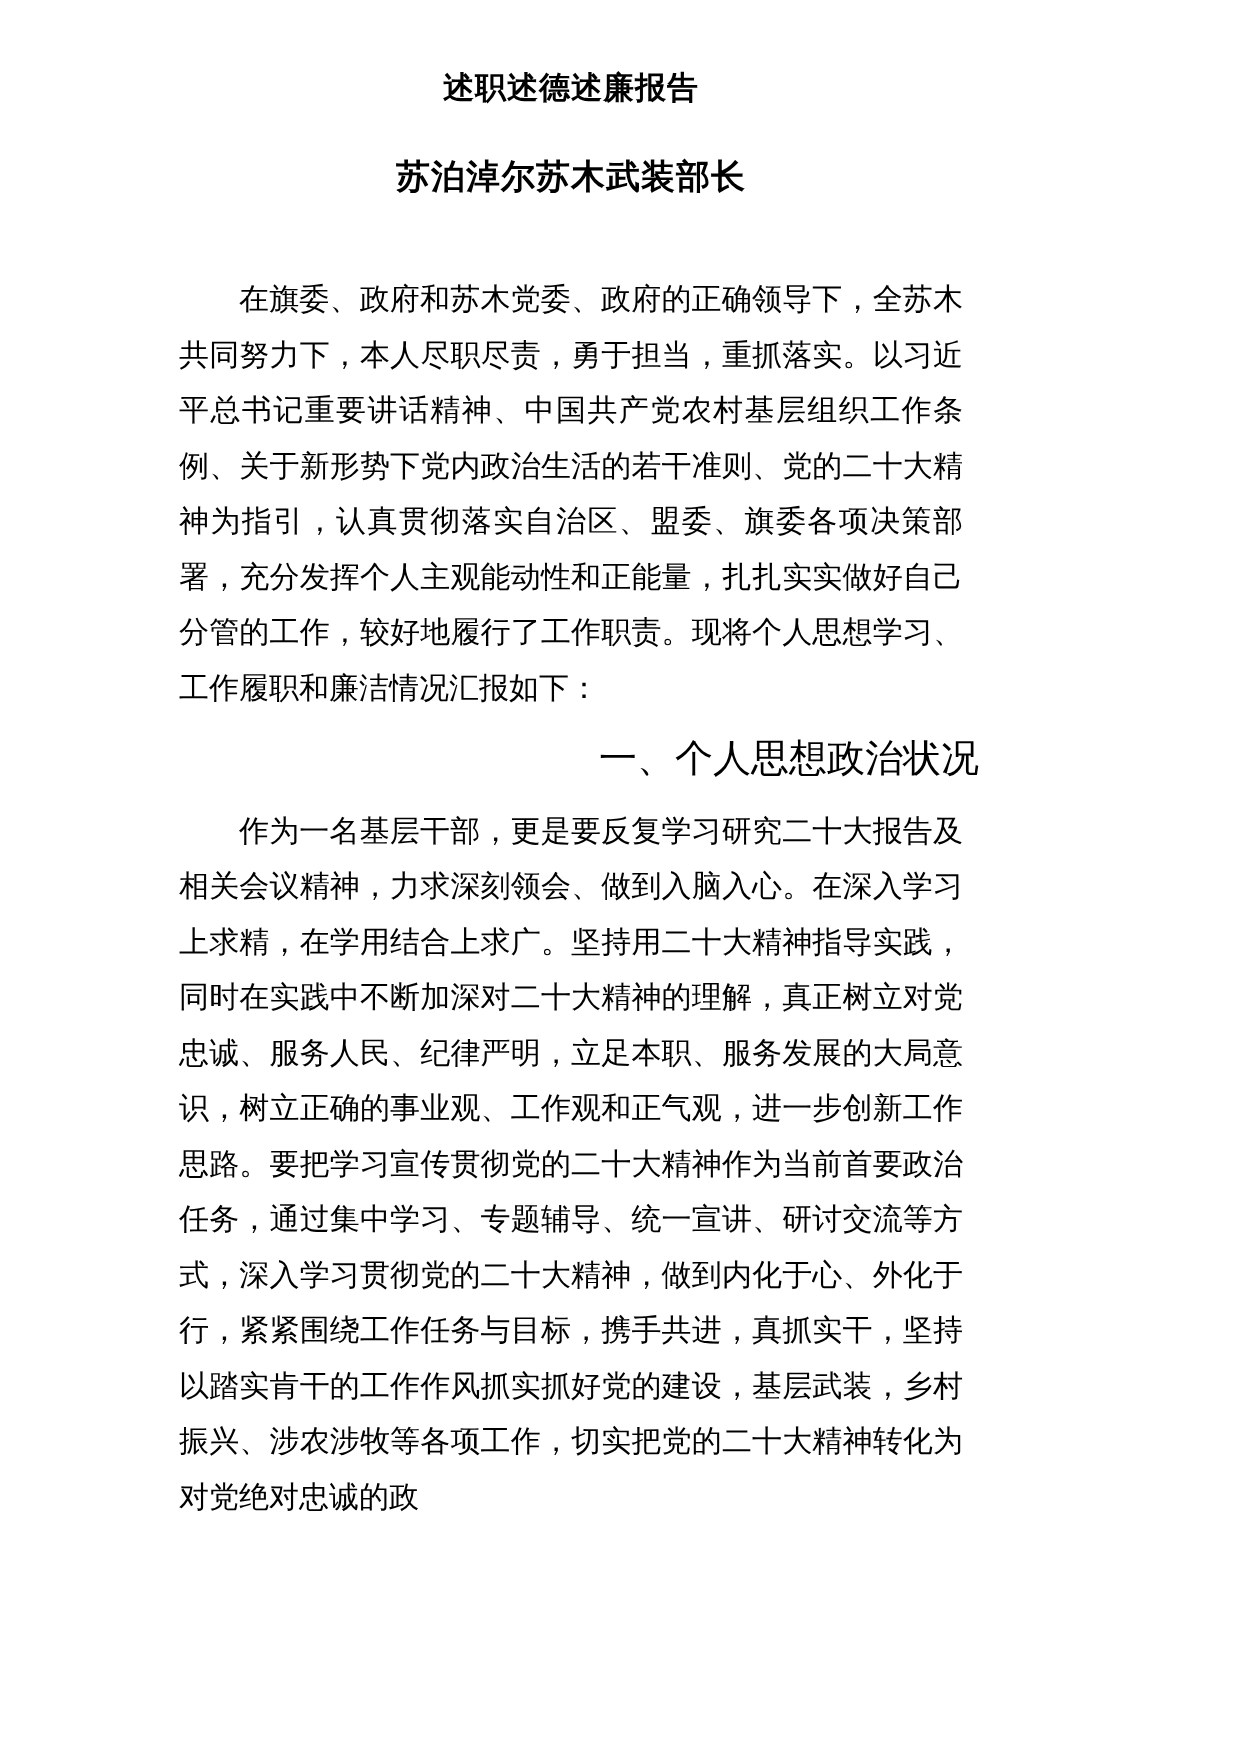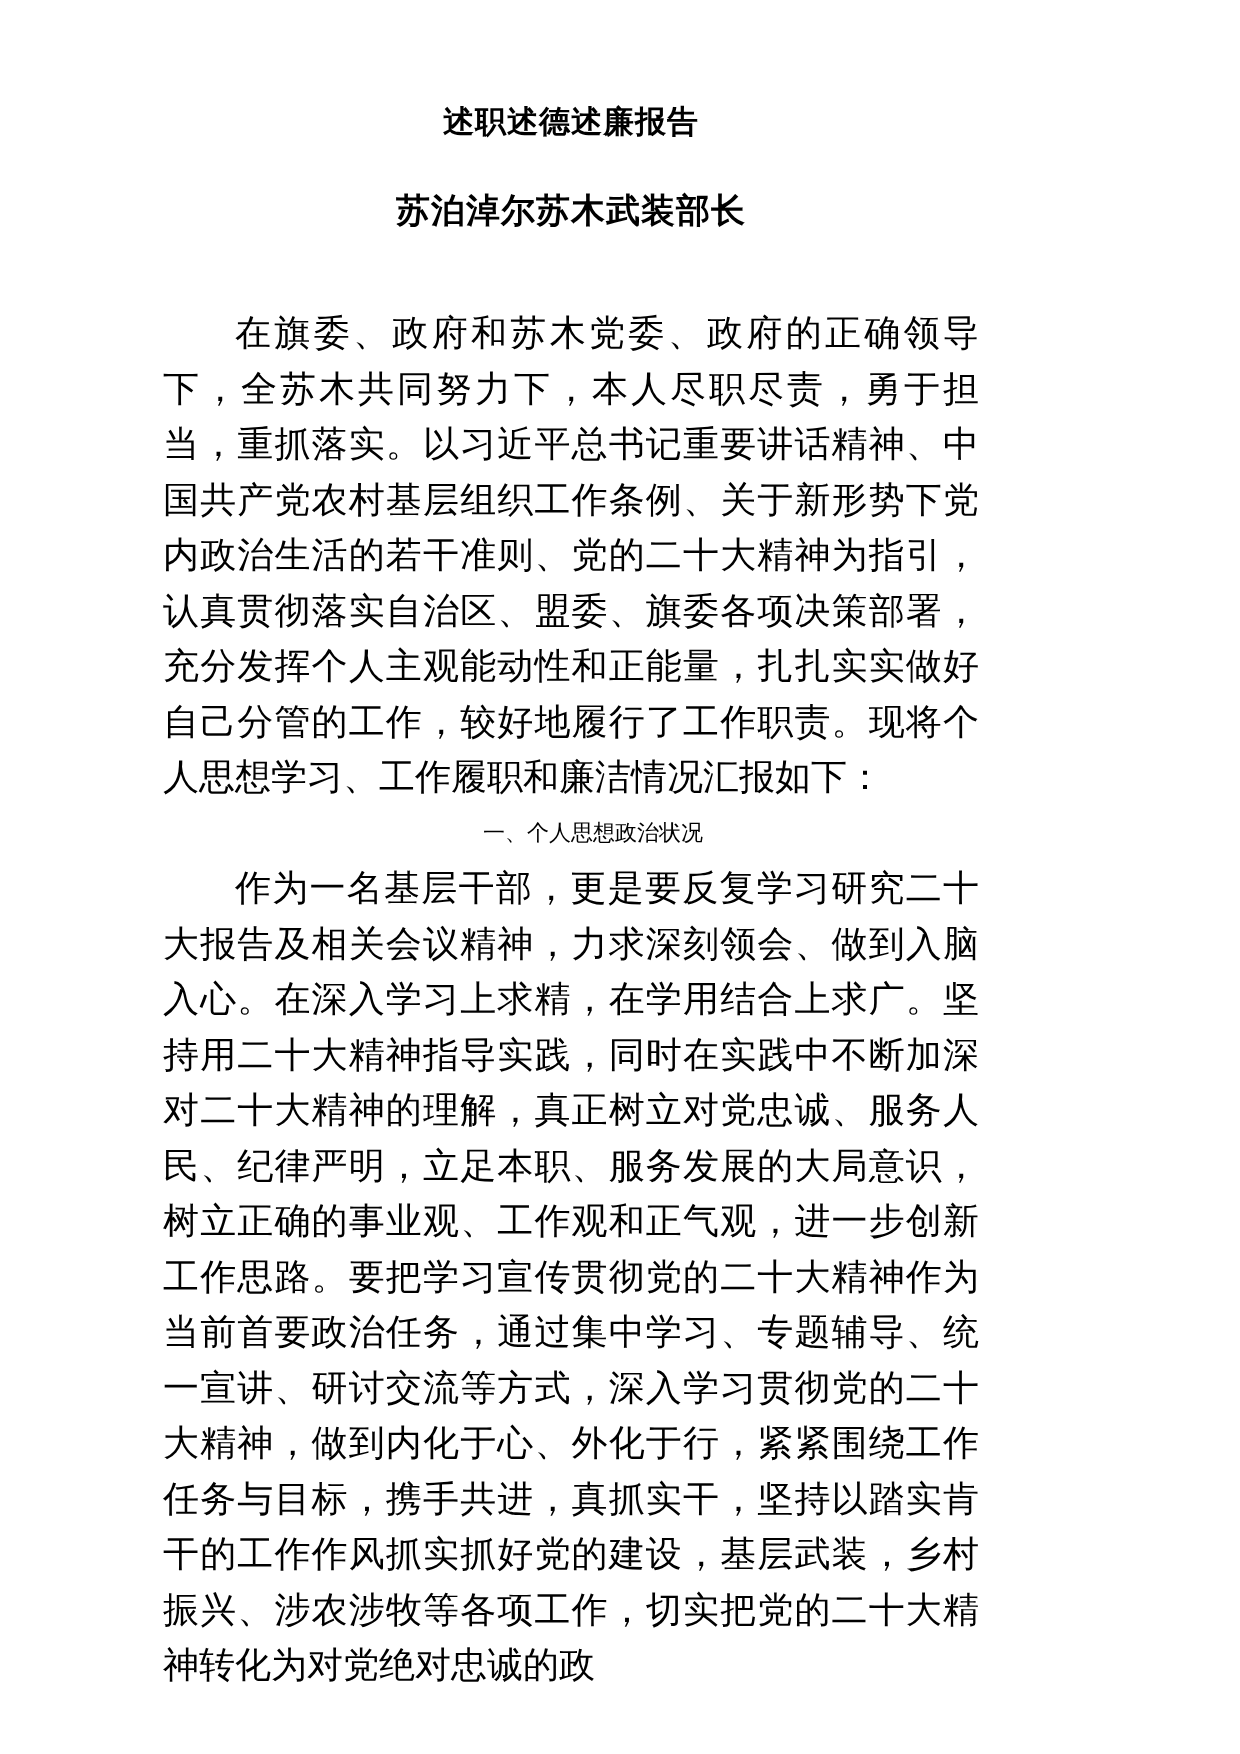--- a/index.html
+++ b/index.html
@@ -20,21 +20,21 @@
     box-sizing: border-box;
     overflow: hidden;
   }
   .content {
     position: absolute;
     left: 163px;
     top: 0;
     width: 816px;
   }
   .title-block {
-    padding-top: 106px;
+    padding-top: 72px;
     text-align: center;
   }
   .doc-title {
     font-size: 31px;
     font-weight: bold;
     letter-spacing: 1px;
     line-height: 1.0;
     margin: 0;
     text-align: center;
   }
@@ -43,35 +43,35 @@
     font-weight: bold;
     letter-spacing: 1px;
     line-height: 1.0;
     margin: 56px 0 0 0;
     text-align: center;
   }
   .body-block {
     margin-top: 78px;
   }
   p.para {
-    font-size: 36px;
+    font-size: 30px;
     line-height: 55.5px;
-    margin: 0;
+    margin: 16px;
     text-indent: 2em;
     text-align: justify;
     text-justify: inter-ideograph;
     letter-spacing: 0px;
     word-break: break-all;
   }
   p.section-heading {
-    font-size: 22px;
+    font-size: 38px;
     line-height: 55.5px;
     margin: 0;
     text-indent: 2em;
-    text-align: center;
+    text-align: right;
     letter-spacing: 0px;
   }
 </style>
 </head>
 <body>
 
 <div class="page">
   <div class="content">
 
     <div class="title-block">

